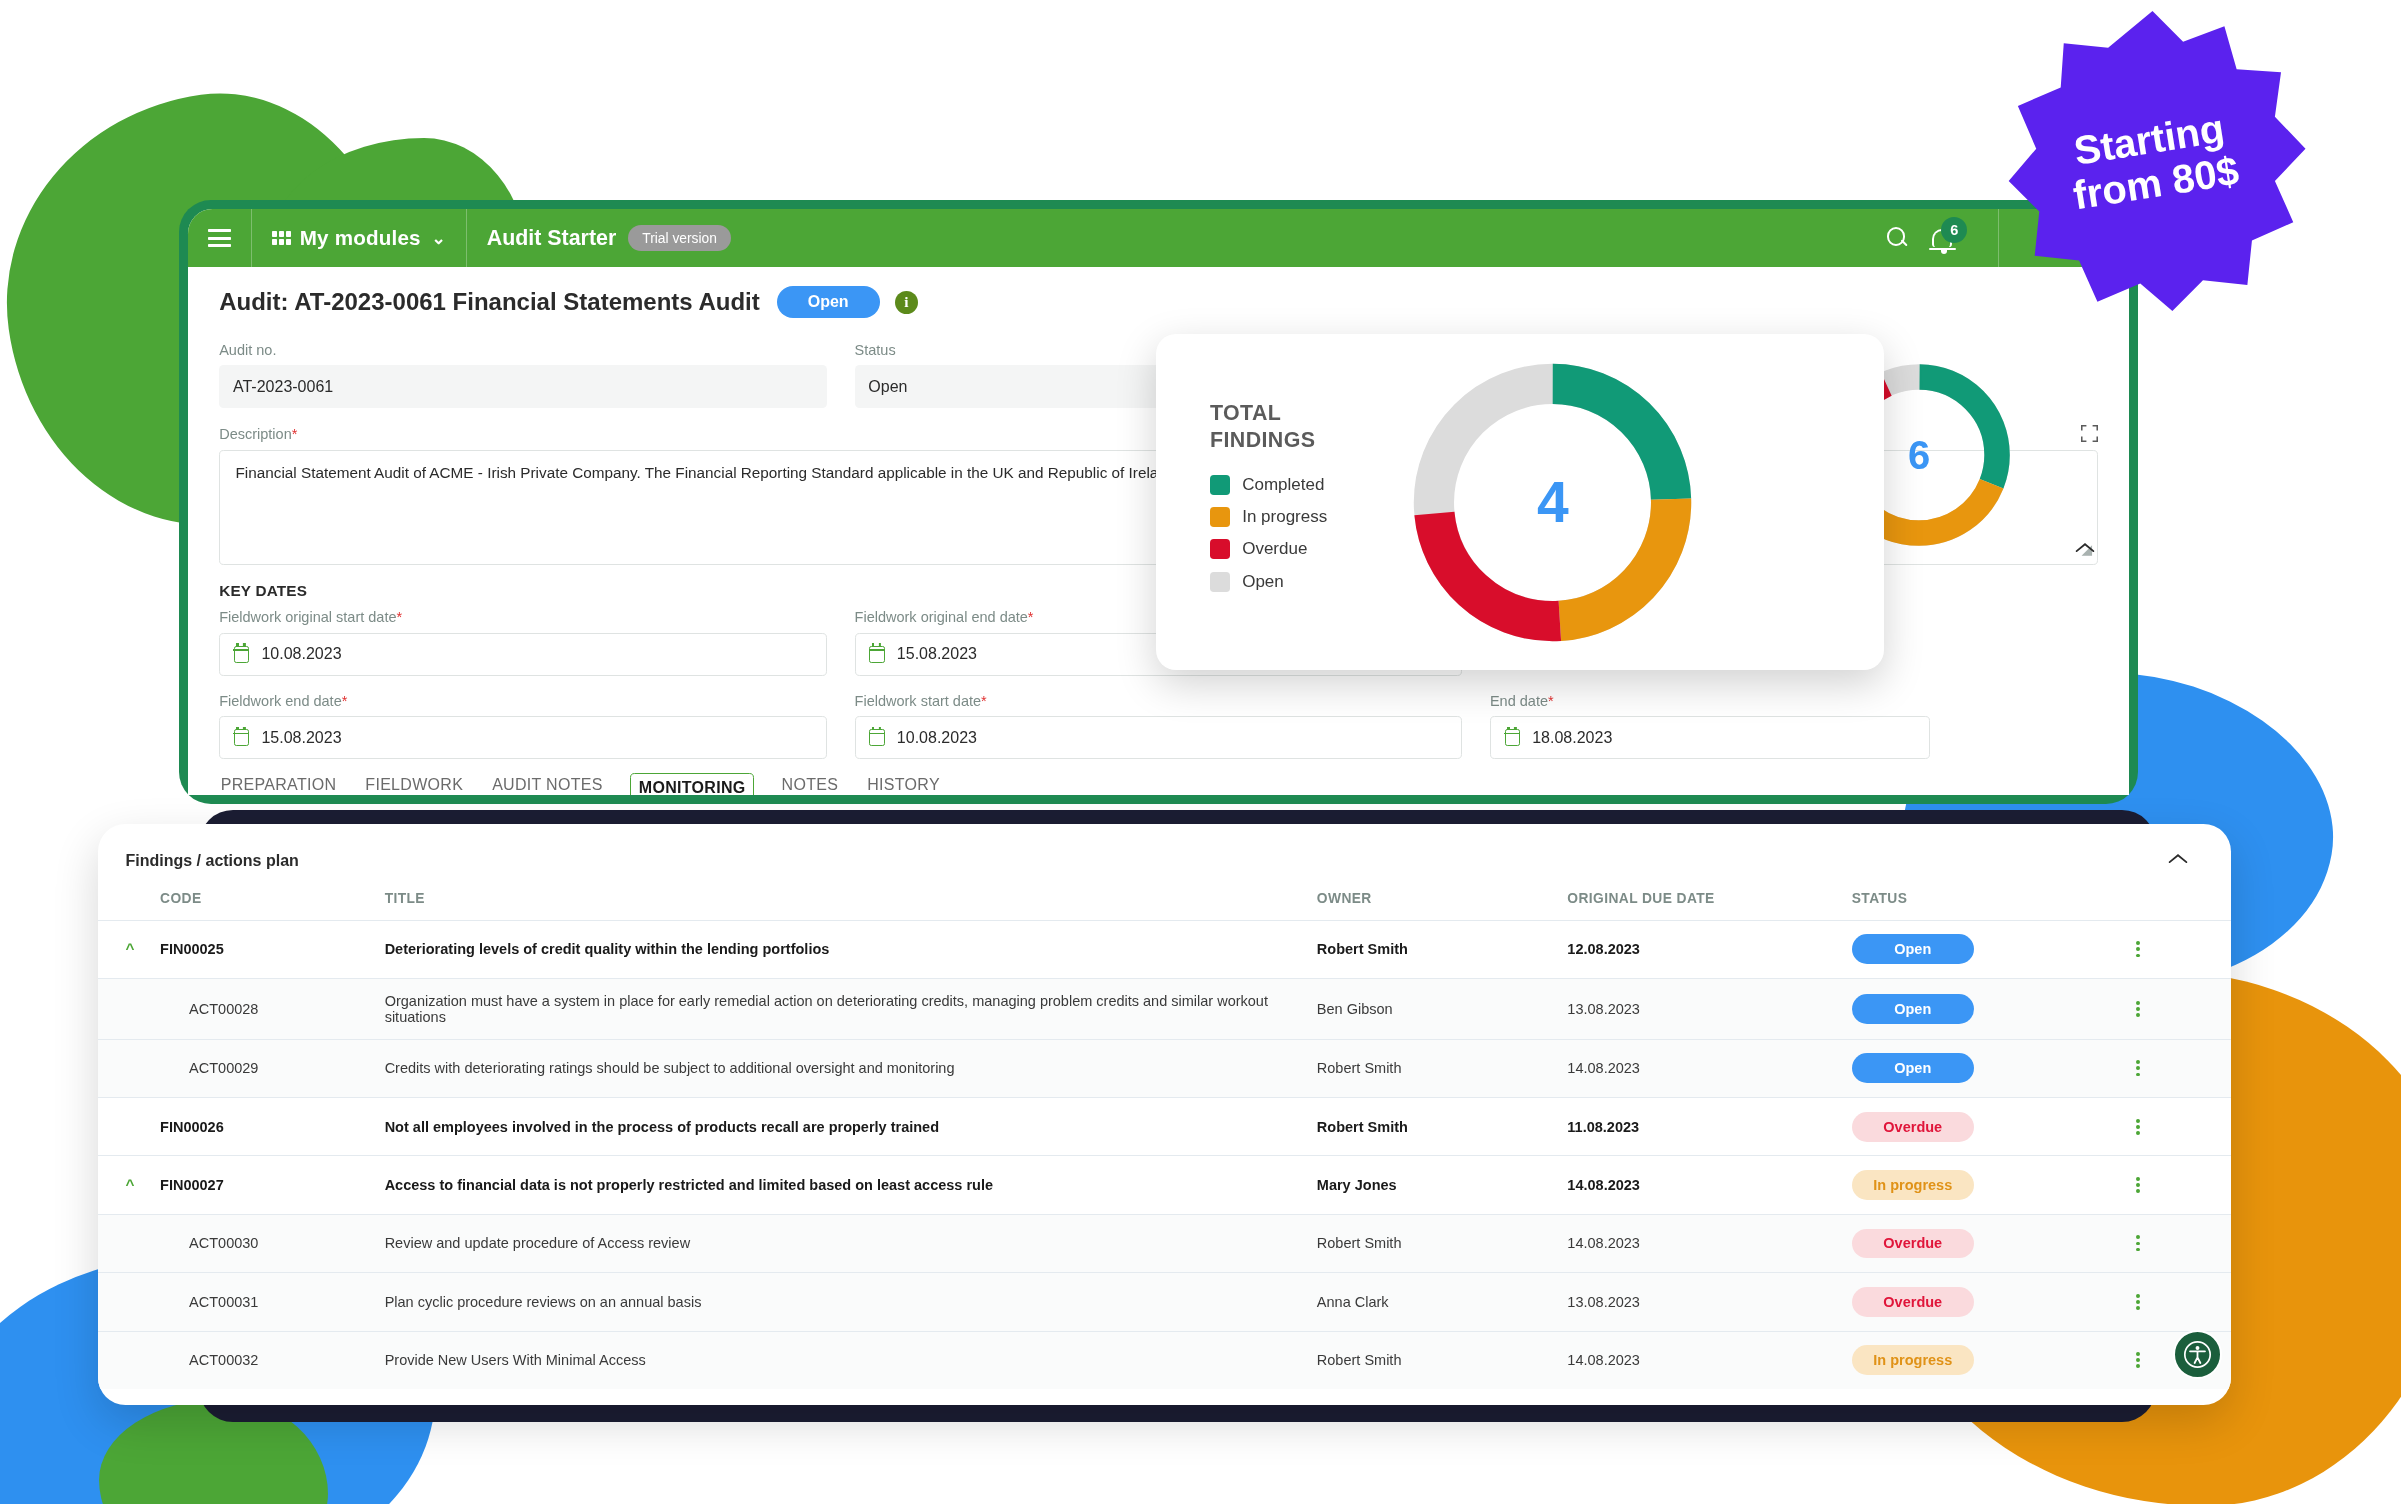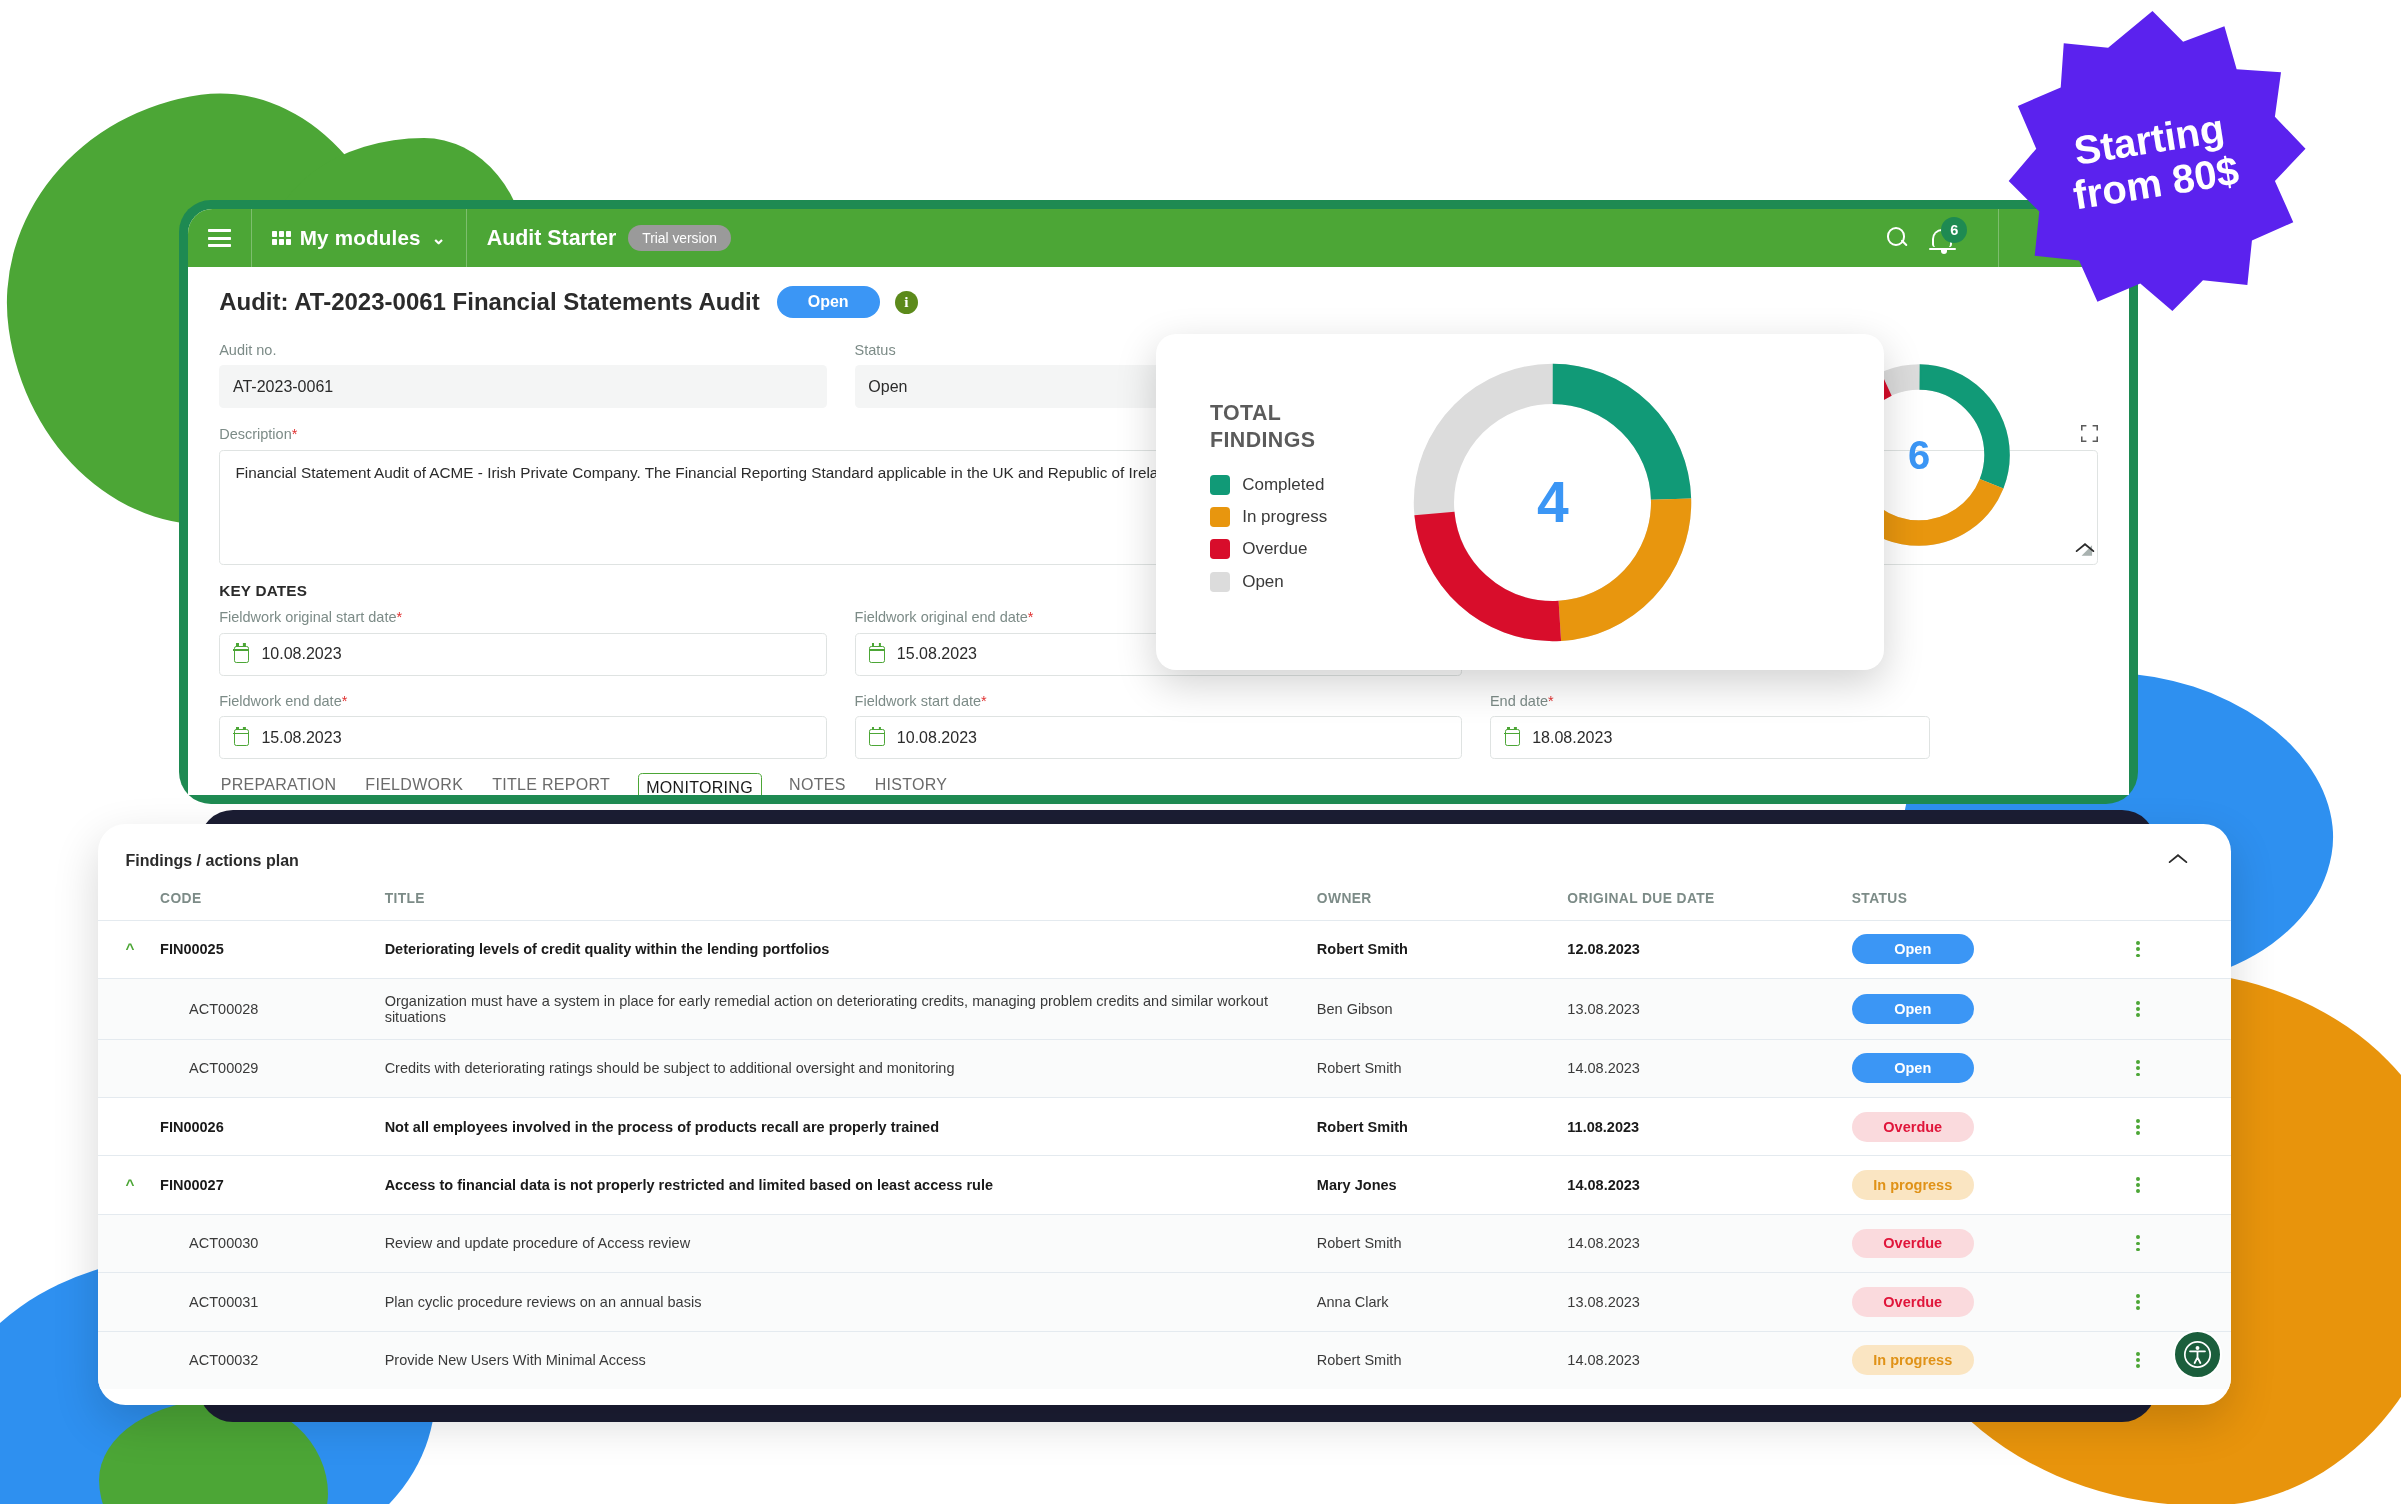--- a/index.html
+++ b/index.html
@@ -189,21 +189,21 @@
     box-shadow: 6.9px 0 0 0 #4CA636;}
   .keydates-collapse { position:absolute; right:34px; top: 205px; cursor:pointer;}
 
   
   .tabs { display:flex; gap: 26px; padding: 13.8px 31px 0 31px; }
   .tab {
     font-size: 16px; color:#6B6B6B; letter-spacing:0.3px;
     border-bottom: 1.5px solid #4CA636; padding: 3.1px 1.5px 6.1px 1.5px; cursor:pointer;
   }
   .tab.active {
-    color:#1A1A1A; font-weight:400; border: 1.5px solid #4CA636;
+    color:#1A1A1A; font-weight:700; border: 1.5px solid #4CA636;
     border-radius:4.6px; padding: 4.6px 7.6px;
   }
 
   
   .findings-card {
     position:absolute; left: 98px; top: 824px;
     width: 2133px; height: 581px; background:#fff;
     border-radius: 27.5px; z-index: 4;
     box-shadow: 0 17px 46px rgba(0,0,0,.16);
     overflow: hidden;
@@ -416,21 +416,21 @@
         <div class="date-input" style="width:440px">
               <span class="cal-icon"></span>
               <span>18.08.2023</span>
             </div>
       </div>
     </div>
 
     <div class="tabs" style="padding-left:0;">
       <div class="tab">PREPARATION</div>
       <div class="tab">FIELDWORK</div>
-      <div class="tab">TITLE REPORT</div>
+      <div class="tab">AUDIT NOTES</div>
       <div class="tab active">MONITORING</div>
       <div class="tab">NOTES</div>
       <div class="tab">HISTORY</div>
     </div>
   </div>
  </div>
 </div>
 
 <div class="donut2">
   <svg width="206" height="206" viewBox="0 0 42 42">

